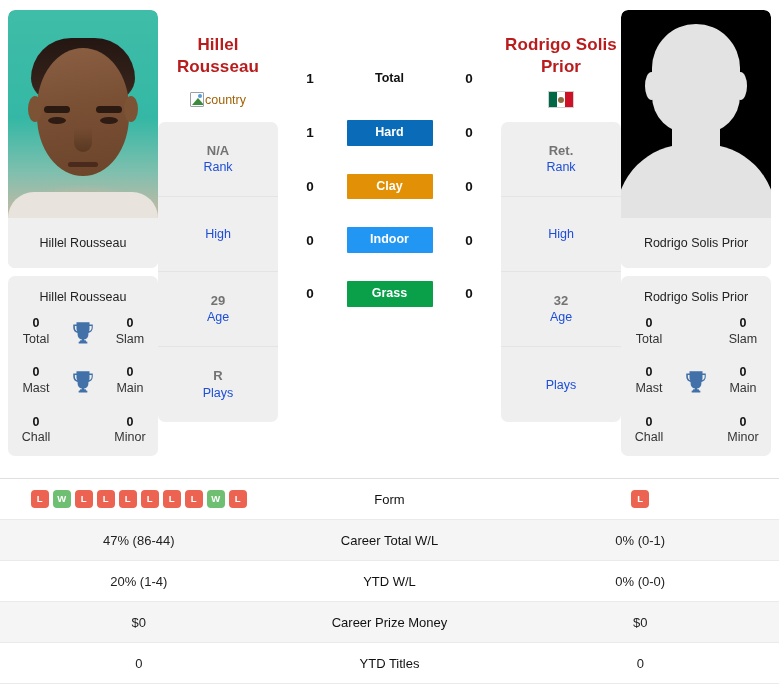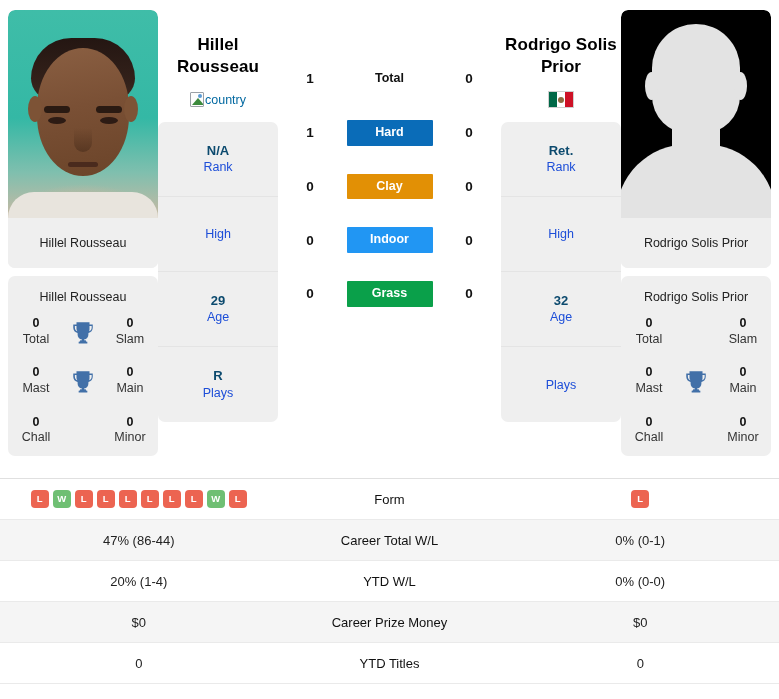--- a/index.html
+++ b/index.html
@@ -124,28 +124,28 @@
   .tg-icon { display: flex; align-items: center; justify-content: center; }
 
   
   .info-col { width: 120px; flex: 0 0 120px; }
   .name-block {
     text-align: center;
     padding-top: 24px;
     min-height: 112px;
   }
   .p-name {
-    font-size: 17px; font-weight: 700; color: #000000;
+    font-size: 17px; font-weight: 700; color: #b91c1c;
     line-height: 1.32; letter-spacing: .1px;
   }
   .flag-row { margin-top: 11px; height: 20px;
               display: flex; align-items: center; justify-content: center; gap: 2px; }
   .broken-img {
     display: inline-flex; align-items: center; gap: 1px;
-    font-size: 12.5px; color: #0369a1;
+    font-size: 12.5px; color: #a16207;
   }
   .broken-glyph {
     position: relative;
     width: 14px; height: 15px;
     background: #fdfdfd;
     border: 1px solid #9aa0a6;
     border-radius: 1px;
     overflow: hidden;
     flex: 0 0 14px;
   }
@@ -176,21 +176,21 @@
     overflow: hidden;
   }
   .info-row {
     height: 75px;
     display: flex; flex-direction: column;
     align-items: center; justify-content: center;
     border-bottom: 1px solid #e4e4e4;
     line-height: 1.28;
   }
   .info-row:last-child { border-bottom: none; }
-  .info-val { font-size: 13px; font-weight: 700; color: #0c4a6e; }
+  .info-val { font-size: 13px; font-weight: 700; color: #737373; }
   .info-lab { font-size: 12.5px; color: #1d4ed8; }
 
   
   .surfaces {
     flex: 1 1 auto;
     padding-top: 56px;
     display: flex;
     flex-direction: column;
     gap: 28px;
   }

